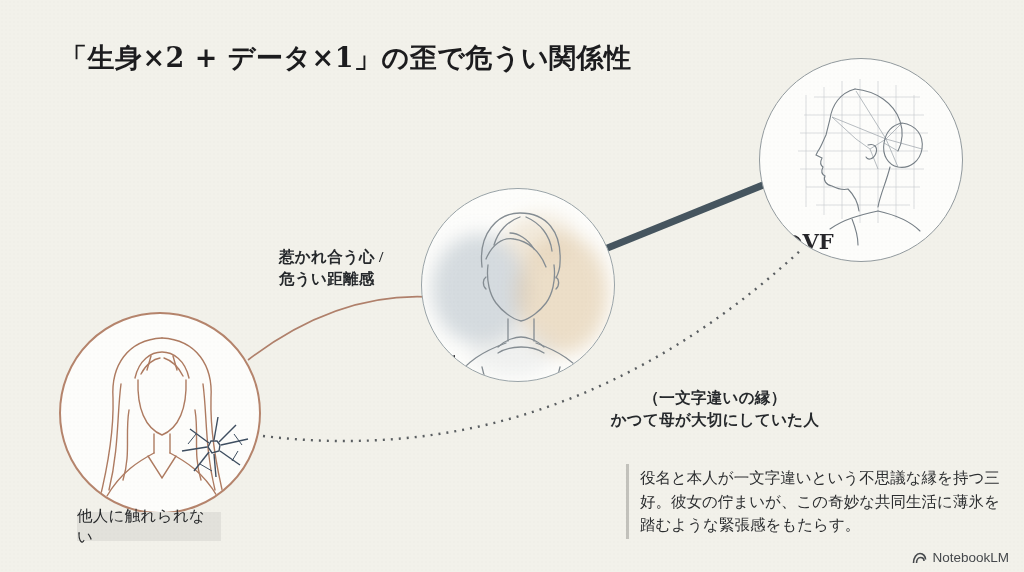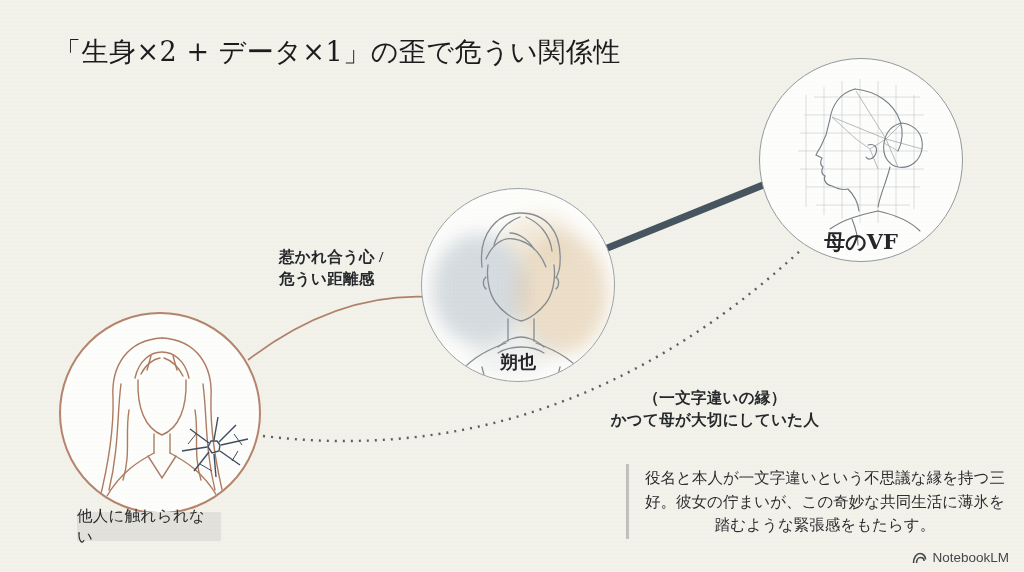--- a/index.html
+++ b/index.html
@@ -7,56 +7,56 @@
     position:relative;width:1024px;height:572px;overflow:hidden;
     background:#f2f1ea;
     font-family:"Liberation Sans","DejaVu Sans",sans-serif;
   }
   .stage::after{
     content:"";position:absolute;inset:0;pointer-events:none;
     background-image:radial-gradient(rgba(0,0,0,0.05) 1px, transparent 1px);
     background-size:4px 4px;opacity:.18;
   }
   .title{
-    position:absolute;left:54px;top:34px;margin:0;
+    position:absolute;left:54px;top:34px;margin:6px;
     font-family:"DejaVu Serif","Liberation Serif",serif;
-    font-size:27px;font-weight:400;letter-spacing:.5px;color:#1c1c1e;
+    font-size:27px;font-weight:700;letter-spacing:.5px;color:#1c1c1e;
   }
   .edges{position:absolute;left:0;top:0;}
   .node{
     position:absolute;border-radius:50%;background:#fdfdfb;
     box-sizing:border-box;overflow:hidden;
   }
   .node svg{position:absolute;left:0;top:0;}
   .node-miyoshi{left:59px;top:312px;width:202px;height:202px;border:2px solid #b5846c;}
   .node-sakuya{left:421px;top:188px;width:194px;height:194px;border:1.5px solid #9aa4a8;}
   .node-mother{left:759px;top:58px;width:204px;height:204px;border:1.5px solid #929a9e;}
   .node-label{
-    position:absolute;left:0;bottom:7px;width:100%;text-align:center;
+    position:absolute;left:0;bottom:7px;width:100%;
     font-family:"DejaVu Serif","Liberation Serif",serif;
     font-weight:600;color:#26262a;
   }
   .node-sakuya .node-label,.node-miyoshi .node-label{font-size:18px;}
   .node-mother .node-label{font-size:21px;bottom:5px;}
   .badge{
     position:absolute;left:77px;top:512px;width:144px;height:29px;
     background:#e2e1db;color:#26282a;font-size:15.5px;font-weight:500;
     display:flex;align-items:center;justify-content:center;letter-spacing:.3px;
   }
   .edge-label{
     position:absolute;font-size:15.5px;font-weight:600;line-height:22px;
     color:#26292c;letter-spacing:.3px;white-space:nowrap;
   }
   .label-attract{left:279px;top:246px;text-align:left;font-family:Liberation Serif, serif;}
   .label-obsession{left:591px;top:143px;width:166px;text-align:center;}
   .label-past{left:589px;top:387px;width:252px;text-align:center;}
   .note{
     position:absolute;left:626px;top:464px;width:384px;
     border-left:3px solid #c2c1bb;padding:2px 0 2px 11px;box-sizing:border-box;
-    font-size:15.5px;line-height:23.5px;font-weight:500;color:#2c2e30;text-align:center;
+    font-size:15.5px;line-height:23.5px;font-weight:500;color:#2c2e30;
   }
   .footer{
     position:absolute;right:15px;bottom:7px;display:flex;align-items:center;gap:5px;
     color:#46494c;font-size:13.5px;font-weight:500;
   }
 </style>
 </head>
 <body>
 
 <div class="stage">

